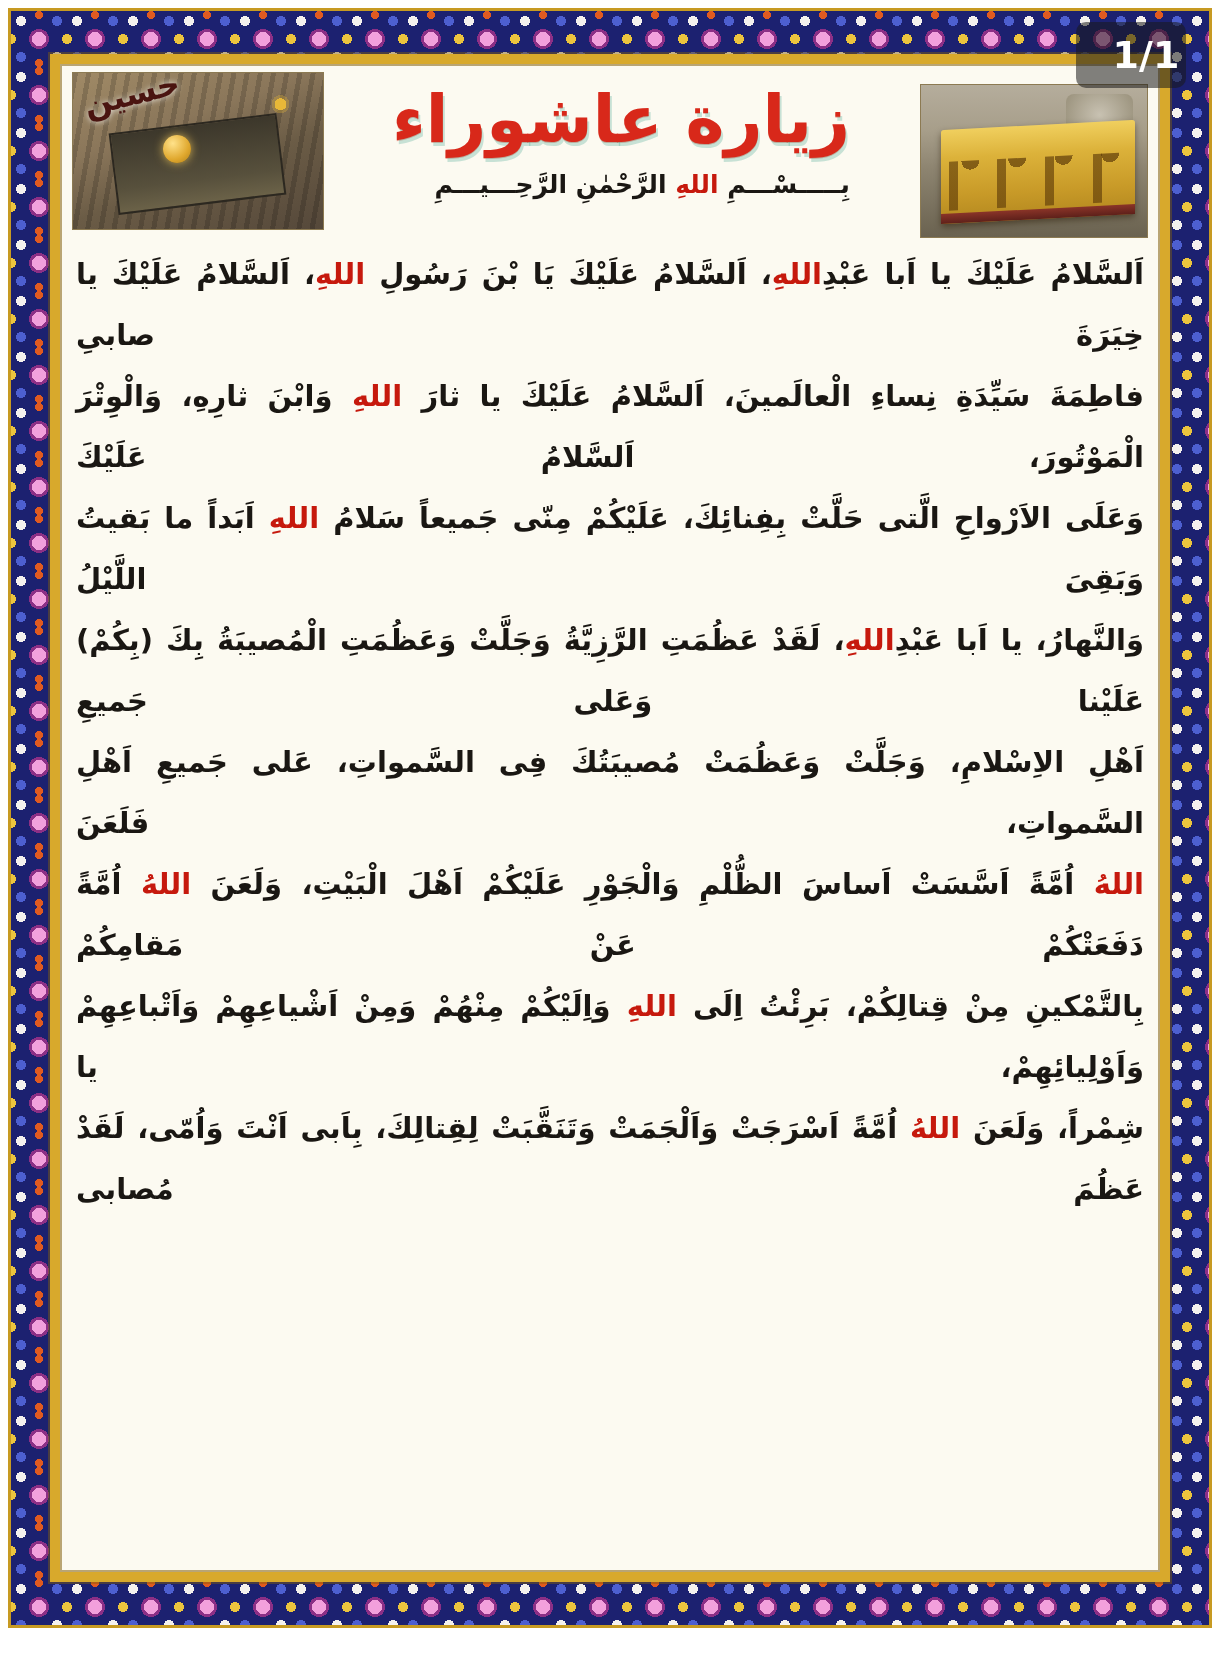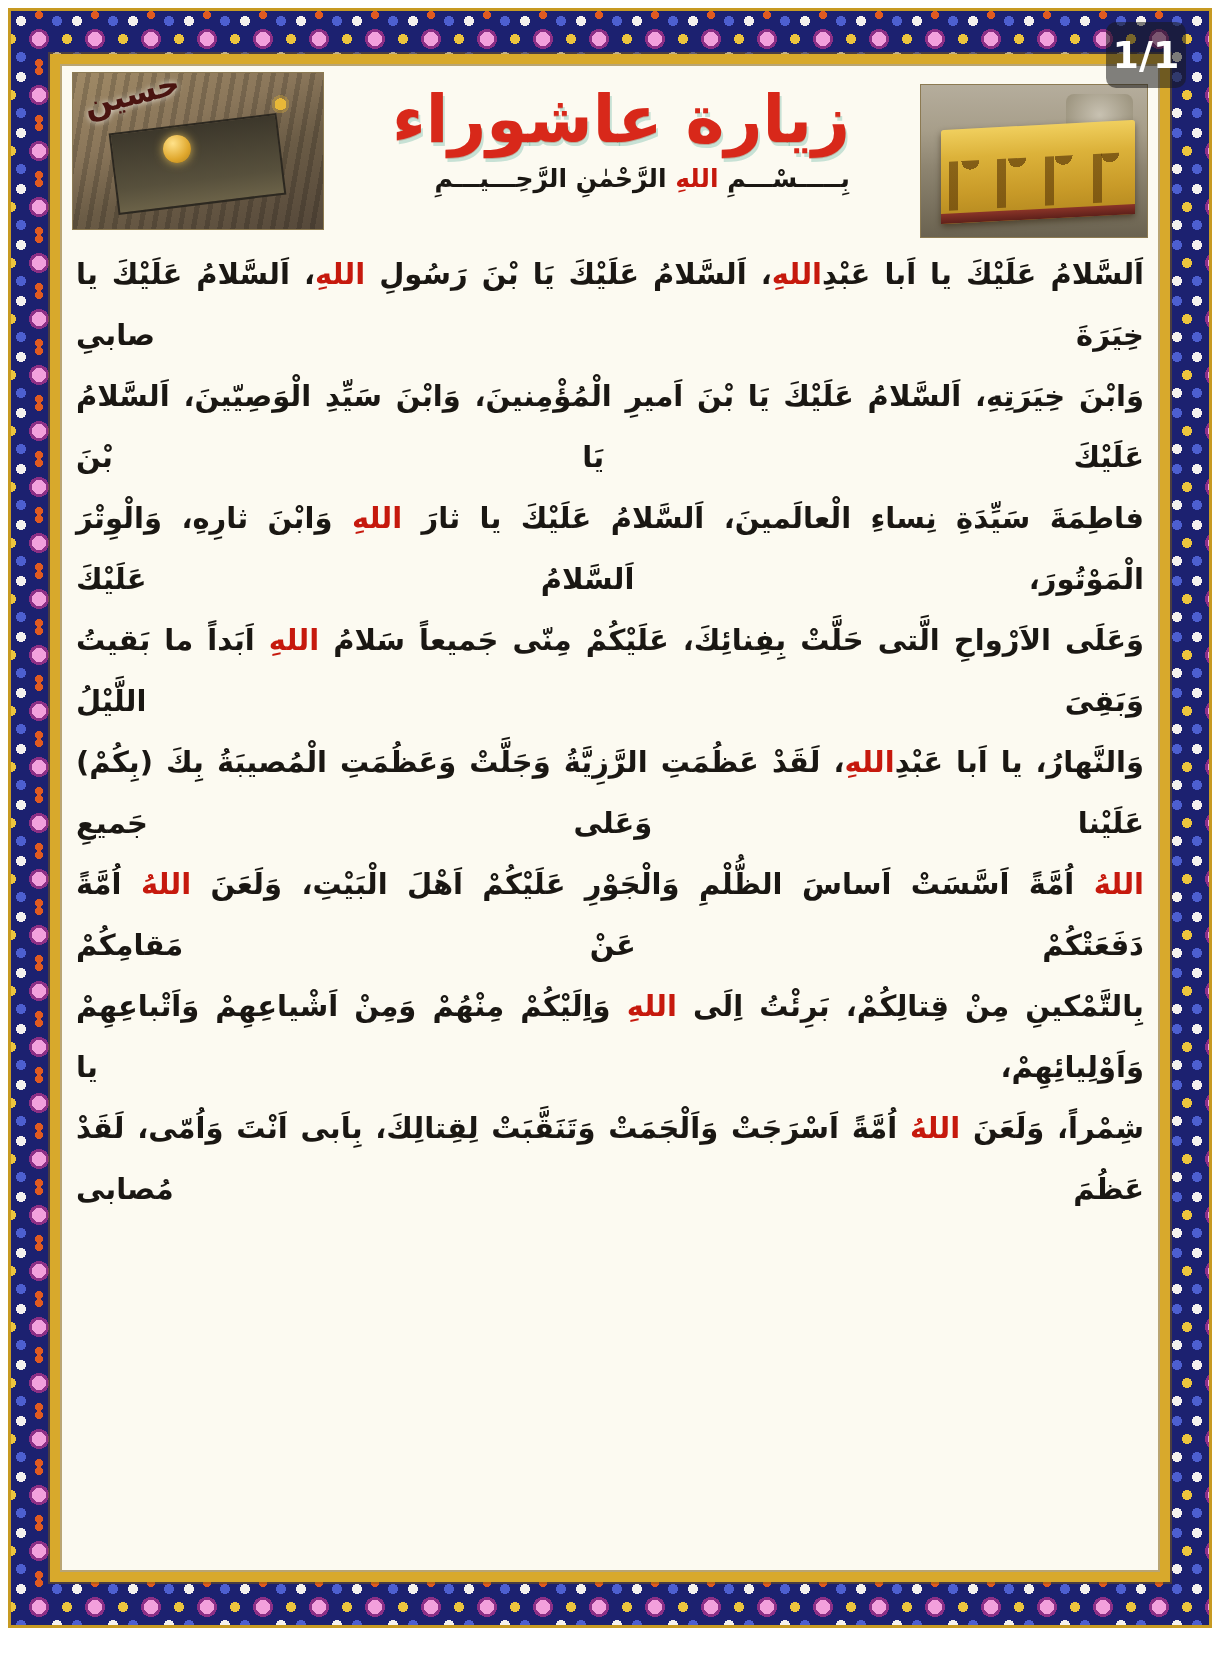--- a/index.html
+++ b/index.html
@@ -35,21 +35,21 @@
   }
   
   .header{position:relative;height:162px;}
   .title-block{position:absolute;left:50%;top:0;transform:translateX(-50%);width:480px;text-align:right;}
   .title{
     margin:4px 0 0 0;font-size:66px;line-height:84px;font-weight:bold;
     color:var(--title-red);
     text-shadow:2px 4px 0 rgba(60,160,140,.28), 0 1px 0 rgba(200,40,20,.35);
   }
   .bismillah{
-    font-size:25px;line-height:34px;color:var(--ink);
+    margin-top:6px;font-size:25px;line-height:34px;color:var(--ink);
     direction:rtl;font-weight:bold;
   }
   .photo{position:absolute;overflow:hidden;border:1px solid #8c7a52;}
   .photo-left{left:-4px;top:-2px;width:250px;height:156px;
     background:
       radial-gradient(circle 9px at 83% 20%, #e8b838 0 6px, rgba(232,184,56,.3) 6px 9px, transparent 9px),
       repeating-linear-gradient(100deg, rgba(0,0,0,.16) 0 5px, transparent 5px 13px),
       linear-gradient(160deg,#a08a66 0%,#8a765a 35%,#6b5c46 60%,#55483a 100%);
   }
   .courtyard{position:absolute;left:16%;top:32%;width:66%;height:50%;
@@ -73,21 +73,21 @@
       radial-gradient(circle 9px at 64% 0%, rgba(95,60,8,.7) 0 9px, transparent 9px),
       radial-gradient(circle 9px at 90% 0%, rgba(95,60,8,.7) 0 9px, transparent 9px),
       repeating-linear-gradient(90deg, rgba(95,60,8,.65) 0 9px, transparent 9px 48px);}
   .zarih-floor{position:absolute;left:0;right:0;bottom:0;height:11%;
     background:linear-gradient(180deg,#8a3428,#5e201a);}
   
   .page-badge{
     position:absolute;top:22px;right:34px;width:80px;height:66px;
     background:var(--badge-bg);border-radius:10px;
     color:var(--badge-text);font-size:38px;font-weight:bold;
-    display:flex;align-items:center;justify-content:center;
+    display:flex;align-items:center;justify-content:center;padding-left:30px;
   }
   
   .text-body{margin-top:8px;direction:rtl;}
   .line{
     font-size:29px;line-height:61px;font-weight:bold;color:var(--ink);
     text-align:justify;text-align-last:justify;white-space:normal;
   }
   .red{color:var(--highlight-red);}
 </style>
 </head>
@@ -117,24 +117,24 @@
         <div class="zarih-box">
           <div class="zarih-arches"></div>
           <div class="zarih-floor"></div>
         </div>
       </div>
 
     </div>
 
     <div class="text-body">
         <div class="line"><span>اَلسَّلامُ عَلَيْكَ يا اَبا عَبْدِ</span><span class="red">اللهِ</span><span>، اَلسَّلامُ عَلَيْكَ يَا بْنَ رَسُولِ </span><span class="red">اللهِ</span><span>، اَلسَّلامُ عَلَيْكَ يا خِيَرَةَ صابىِ</span></div>
-        <div class="line"><span>وَابْنَ خِيَرَتِهِ، اَلسَّلامُ عَلَيْكَ يَا بْنَ اَميرِ الْمُؤْمِنينَ، وَابْنَ سَيِّدِ الْوَصِيّينَ، اَلسَّلامُ عَلَيْكَ يَا بْنَ</span></div>
         <div class="line"><span>فاطِمَةَ سَيِّدَةِ نِساءِ الْعالَمينَ، اَلسَّلامُ عَلَيْكَ يا ثارَ </span><span class="red">اللهِ</span><span> وَابْنَ ثارِهِ، وَالْوِتْرَ الْمَوْتُورَ، اَلسَّلامُ عَلَيْكَ</span></div>
         <div class="line"><span>وَعَلَى الاَرْواحِ الَّتى حَلَّتْ بِفِنائِكَ، عَلَيْكُمْ مِنّى جَميعاً سَلامُ </span><span class="red">اللهِ</span><span> اَبَداً ما بَقيتُ وَبَقِىَ اللَّيْلُ</span></div>
         <div class="line"><span>وَالنَّهارُ، يا اَبا عَبْدِ</span><span class="red">اللهِ</span><span>، لَقَدْ عَظُمَتِ الرَّزِيَّةُ وَجَلَّتْ وَعَظُمَتِ الْمُصيبَةُ بِكَ (بِكُمْ) عَلَيْنا وَعَلى جَميعِ</span></div>
+        <div class="line"><span>اَهْلِ الاِسْلامِ، وَجَلَّتْ وَعَظُمَتْ مُصيبَتُكَ فِى السَّمواتِ، عَلى جَميعِ اَهْلِ السَّمواتِ، فَلَعَنَ</span></div>
         <div class="line"><span class="red">اللهُ</span><span> اُمَّةً اَسَّسَتْ اَساسَ الظُّلْمِ وَالْجَوْرِ عَلَيْكُمْ اَهْلَ الْبَيْتِ، وَلَعَنَ </span><span class="red">اللهُ</span><span> اُمَّةً دَفَعَتْكُمْ عَنْ مَقامِكُمْ</span></div>
         <div class="line"><span>بِالتَّمْكينِ مِنْ قِتالِكُمْ، بَرِئْتُ اِلَى </span><span class="red">اللهِ</span><span> وَاِلَيْكُمْ مِنْهُمْ وَمِنْ اَشْياعِهِمْ وَاَتْباعِهِمْ وَاَوْلِيائِهِمْ، يا</span></div>
         <div class="line"><span>شِمْراً، وَلَعَنَ </span><span class="red">اللهُ</span><span> اُمَّةً اَسْرَجَتْ وَاَلْجَمَتْ وَتَنَقَّبَتْ لِقِتالِكَ، بِاَبى اَنْتَ وَاُمّى، لَقَدْ عَظُمَ مُصابى</span></div>
       </div>
 
   </div>
 
   <div class="page-badge">1/1</div>
 
 </div>

